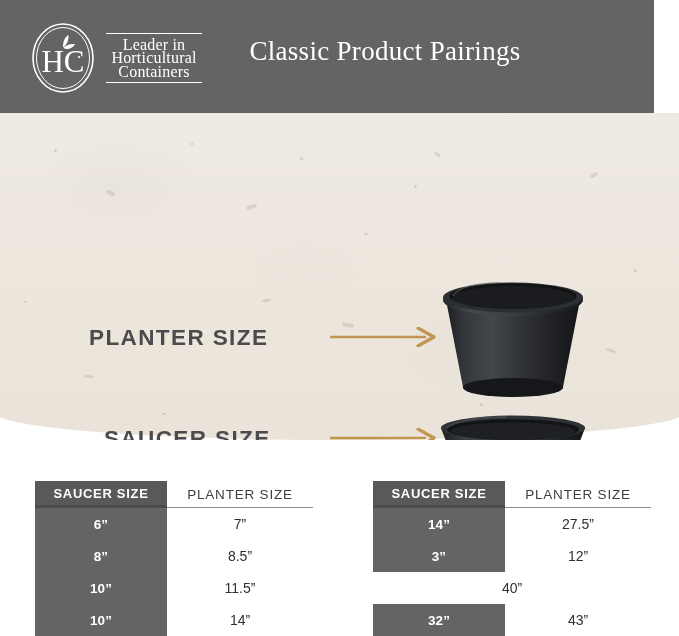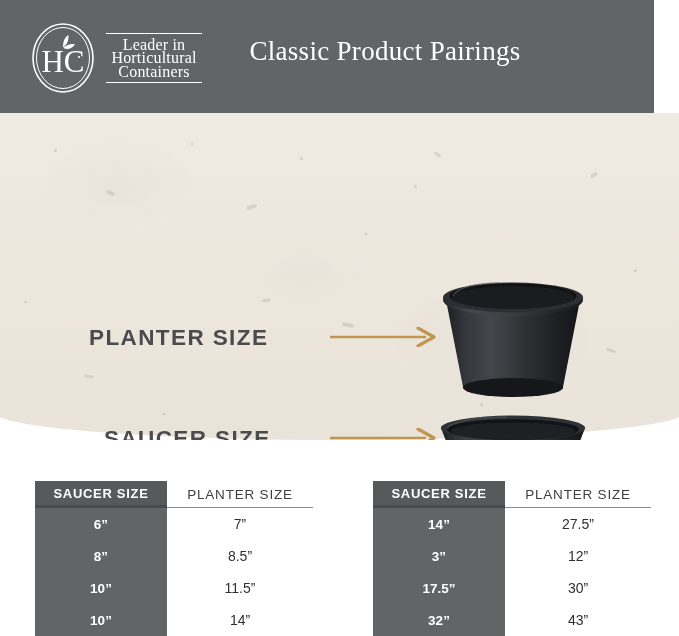--- a/index.html
+++ b/index.html
@@ -354,21 +354,20 @@
   <div class="tbl-body">
     <div class="tbl-row">
       <div class="td-saucer">14”</div>
       <div class="td-planter">27.5”</div>
     </div>
     <div class="tbl-row">
       <div class="td-saucer">3”</div>
       <div class="td-planter">12”</div>
     </div>
     <div class="tbl-row">
-      <div class="td-saucer">17.5”</div>
-      <div class="td-planter">30”</div>
+      <div class="td-planter">40”</div>
     </div>
     <div class="tbl-row">
       <div class="td-saucer">32”</div>
       <div class="td-planter">43”</div>
     </div>
   </div>
 </div>
 
 </body></html>

